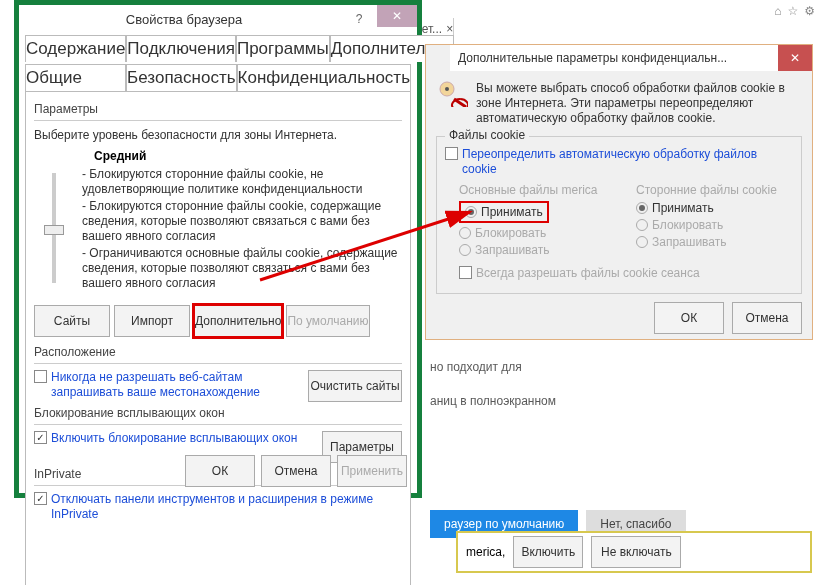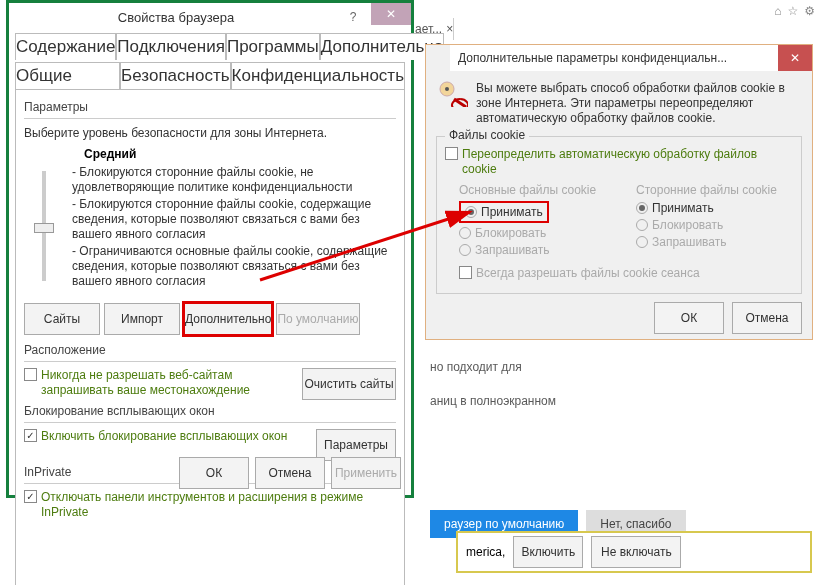--- a/index.html
+++ b/index.html
@@ -1,19 +1,19 @@
 <!DOCTYPE html>
 <html><head>
 <meta charset="utf-8">
 <style>
 * { box-sizing: border-box; font-family: "Segoe UI", Tahoma, sans-serif; font-size: 12px; }
 body { margin: 0; width: 819px; height: 585px; background: #fff; position: relative; overflow: hidden; }
 
 
-.dialog { position: absolute; left: 6px; top: 0; width: 408px; height: 498px; background: #fff; border: 3px solid #15803d; }
+.dialog { position: absolute; left: 14px; top: 0; width: 408px; height: 498px; background: #fff; border: 5px solid #15803d; }
 .titlebar { height: 28px; display: flex; align-items: center; padding: 0 8px; background: #fff; }
 .titlebar .title { flex: 1; font-size: 13px; color: #333; text-align: center; }
 .titlebar .help { width: 36px; text-align: center; color: #666; }
 .titlebar .close { width: 40px; height: 22px; background: #c2a3b7; color: #fff; display: flex; align-items: center; justify-content: center; margin-right: -8px; margin-top: -6px; }
 
 .tabrow1, .tabrow2 { display: flex; margin: 2px 6px 0 6px; }
 .tab { border: 1px solid #bbb; border-bottom: none; padding: 3px 0; text-align: left; background: #fff; color: #333; font-size: 17px; }
 .tabrow1 .tab { flex: 1; }
 .tabrow2 .tab { flex: 1; }
 .tab.active { background: #fff; position: relative; z-index: 2; }
@@ -31,21 +31,21 @@
 .desc { flex: 1; color: #333; }
 .desc div { margin-bottom: 2px; line-height: 15px; }
 
 .btnrow { display: flex; gap: 4px; margin-top: 8px; }
 .btn { border: 1px solid #aaa; background: #f3f3f3; padding: 8px 0; text-align: center; color: #333; min-width: 76px; }
 .btn.disabled { color: #aaa; }
 .btn.redbox { outline: 3px solid #d00; outline-offset: -1px; }
 
 .chkrow { display: flex; align-items: flex-start; gap: 4px; margin: 4px 0; }
 .chk { width: 13px; height: 13px; border: 1px solid #888; background: #fff; display: inline-flex; align-items: center; justify-content: center; font-size: 10px; color: #333; }
-.chktxt { flex: 1; color: #4d7c0f; line-height: 15px; }
+.chktxt { flex: 1; color: #1d4ed8; line-height: 15px; }
 
 .bottom-btns { position: absolute; right: 10px; bottom: 6px; display: flex; gap: 6px; }
 .bottom-btns .btn { min-width: 70px; }
 
 
 .dialog2 { position: absolute; left: 425px; top: 44px; width: 388px; height: 296px; background: #f0f0f0; border: 1px solid #e0b080; }
 .dialog2 .titlebar2 { height: 26px; background: #fff; display: flex; align-items: center; margin-left: 24px; }
 .dialog2 .titlebar2 .title { flex: 1; padding-left: 8px; color: #333; font-size: 12px; overflow: hidden; white-space: nowrap; }
 .dialog2 .titlebar2 .close2 { width: 34px; height: 26px; background: #c75050; color: #fff; display: flex; align-items: center; justify-content: center; }
 .dialog2 .inner { padding: 10px 10px 6px 10px; }
@@ -197,21 +197,21 @@
 
     <div class="filesCookie">
       <div class="intern-group">
         <span class="leg">Файлы cookie</span>
         <div class="chkrow">
           <div class="chk"></div>
           <div class="chktxt">Переопределить автоматическую обработку файлов cookie</div>
         </div>
         <div class="cookiecols">
           <div class="cookiecol">
-            <div class="collabel">Основные файлы cookie</div>
+            <div class="collabel">Основные файлы merica</div>
             <div class="red-outln">
               <span class="radio-dot">
                   <span class="inner-dot"></span>
                 </span>
               <span style="margin-left:4px;color:#333">Принимать</span>
             </div>
             <div class="rdrow">
                 <span class="radio-dot"></span>
                 <span>Блокировать</span>
               </div>

